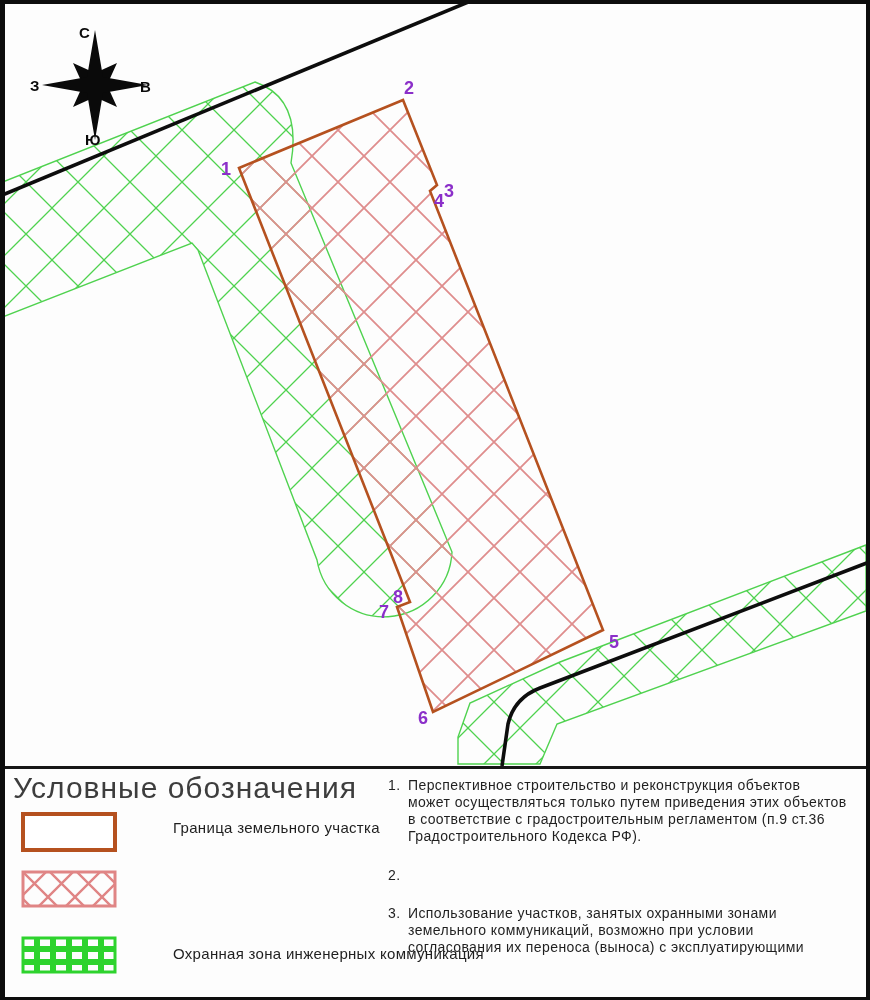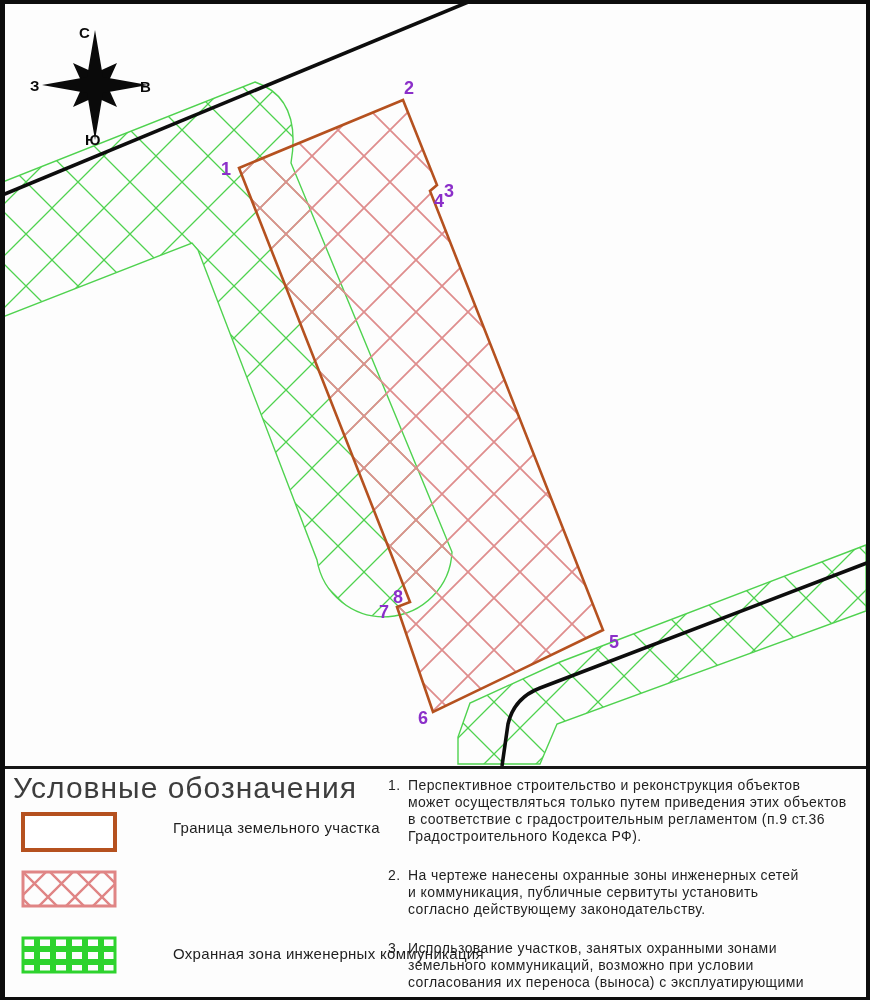--- a/index.html
+++ b/index.html
@@ -106,23 +106,20 @@
     <div class="notes">
       <div class="note">
         <div class="note-num">1.</div>
         <div class="note-text">Перспективное строительство и реконструкция объектов
 может осуществляться только путем приведения этих объектов
 в соответствие с градостроительным регламентом (п.9 ст.36
 Градостроительного Кодекса РФ).</div>
       </div>
       <div class="note">
         <div class="note-num">2.</div>
-        <div class="note-text">На чертеже нанесены охранные зоны инженерных сетей
-и коммуникация, публичные сервитуты установить
-согласно действующему законодательству.</div>
       </div>
       <div class="note">
         <div class="note-num">3.</div>
         <div class="note-text">Использование участков, занятых охранными зонами
 земельного коммуникаций, возможно при условии
 согласования их переноса (выноса) с эксплуатирующими</div>
       </div>
     </div>
   </div>
 

